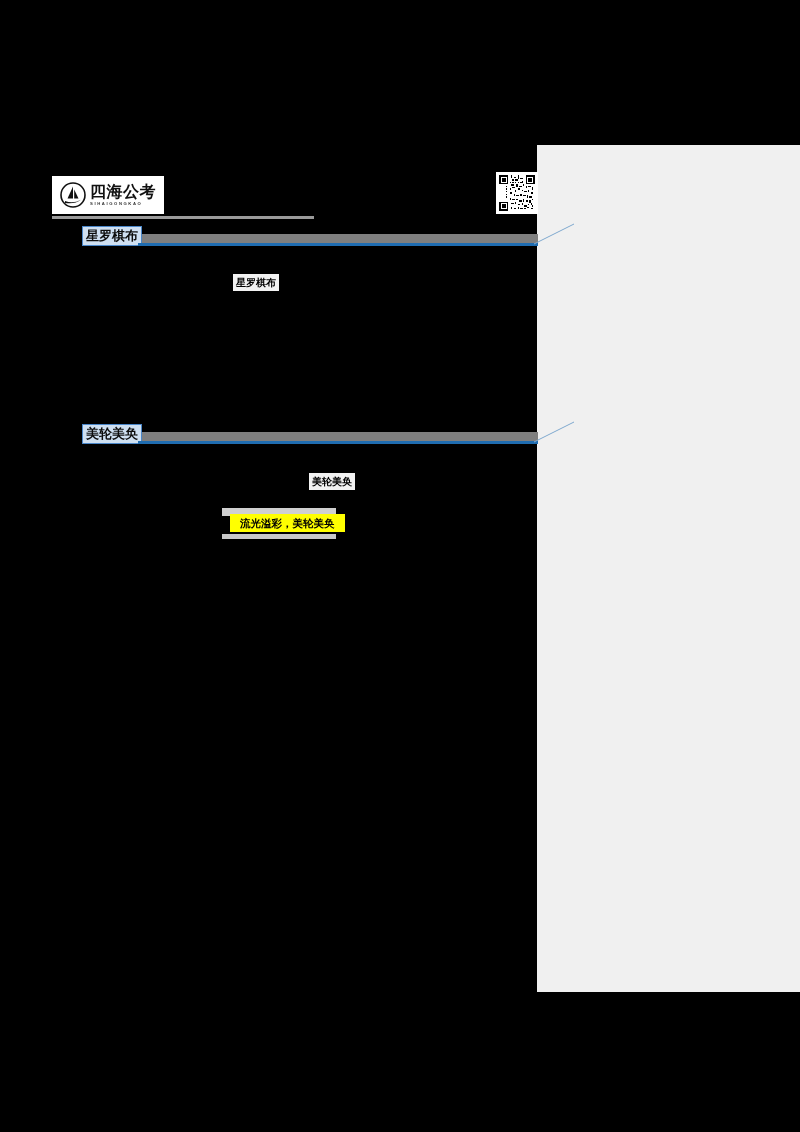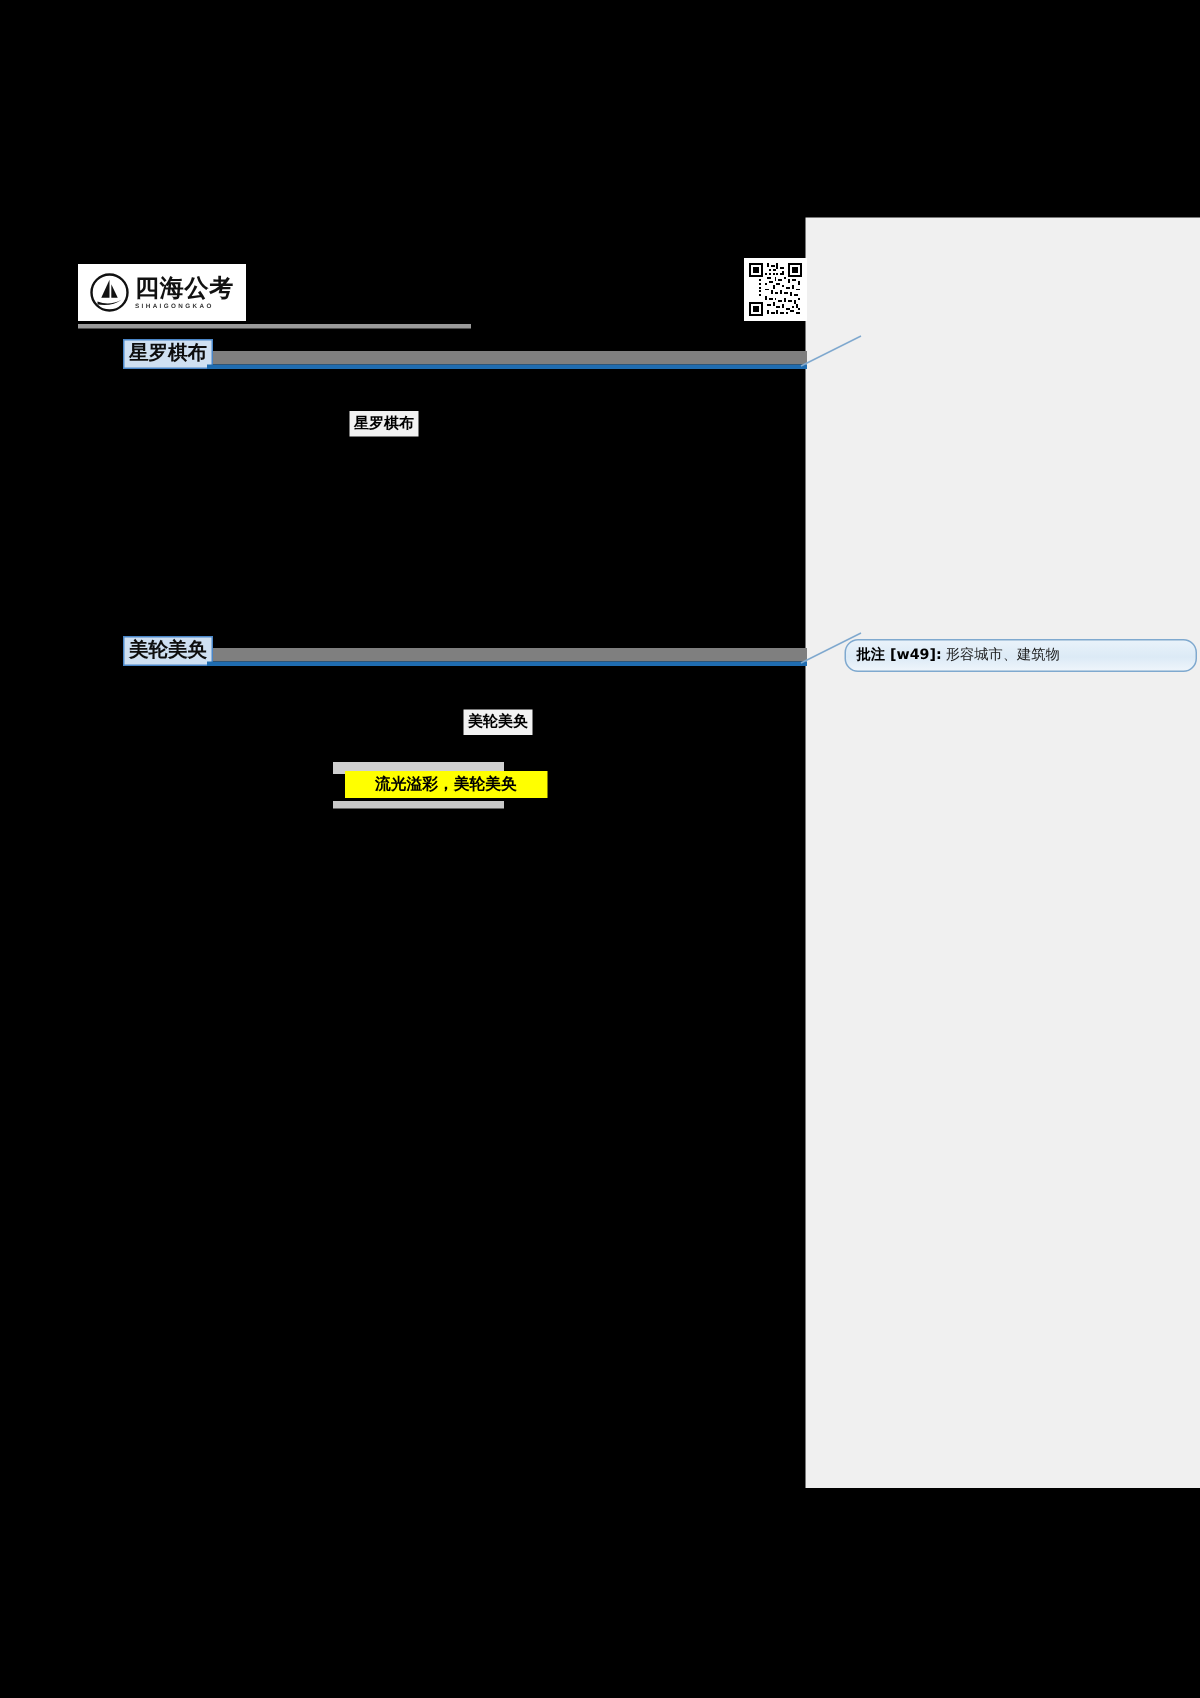--- a/index.html
+++ b/index.html
@@ -188,21 +188,21 @@
   .body-highlight {
     position: absolute;
     left: 230px;
     top: 514px;
     background: #ffff00;
     color: #000000;
     font-family: "DejaVu Sans", sans-serif;
     font-weight: 700;
     font-size: 10.5px;
     line-height: 16px;
-    padding: 1px 20px;
+    padding: 1px 10px;
     white-space: nowrap;
     box-sizing: border-box;
   }
   
   .highlight-wash {
     position: absolute;
     left: 222px;
     top: 508px;
     width: 114px;
     height: 8px;
@@ -337,24 +337,20 @@
   <svg class="leader" id="leader-1" aria-hidden="true">
     <line x1="0" y1="20" x2="40" y2="0" stroke="#7fa9cf" stroke-width="1"></line>
   </svg>
 
   <div class="line-band" id="line-band-2"></div>
   <div class="anchor-term" id="anchor-2">美轮美奂</div>
   <div class="connector-line" id="connector-line-2"></div>
   <svg class="leader" id="leader-2" aria-hidden="true">
     <line x1="0" y1="20" x2="40" y2="0" stroke="#7fa9cf" stroke-width="1"></line>
   </svg>
-  <div class="comment-bubble" id="comment-2">
-    <span class="comment-label">批注 [w49]:</span>
-    <span class="comment-text">形容城市、建筑物</span>
-  </div>
 
   <div class="body-term" id="body-term-1">星罗棋布</div>
 
   <div class="body-term" id="body-term-2">美轮美奂</div>
 
   <div class="highlight-wash"></div>
   <div class="highlight-wash-2"></div>
   <div class="body-highlight">流光溢彩，美轮美奂</div>
 
 </div>

